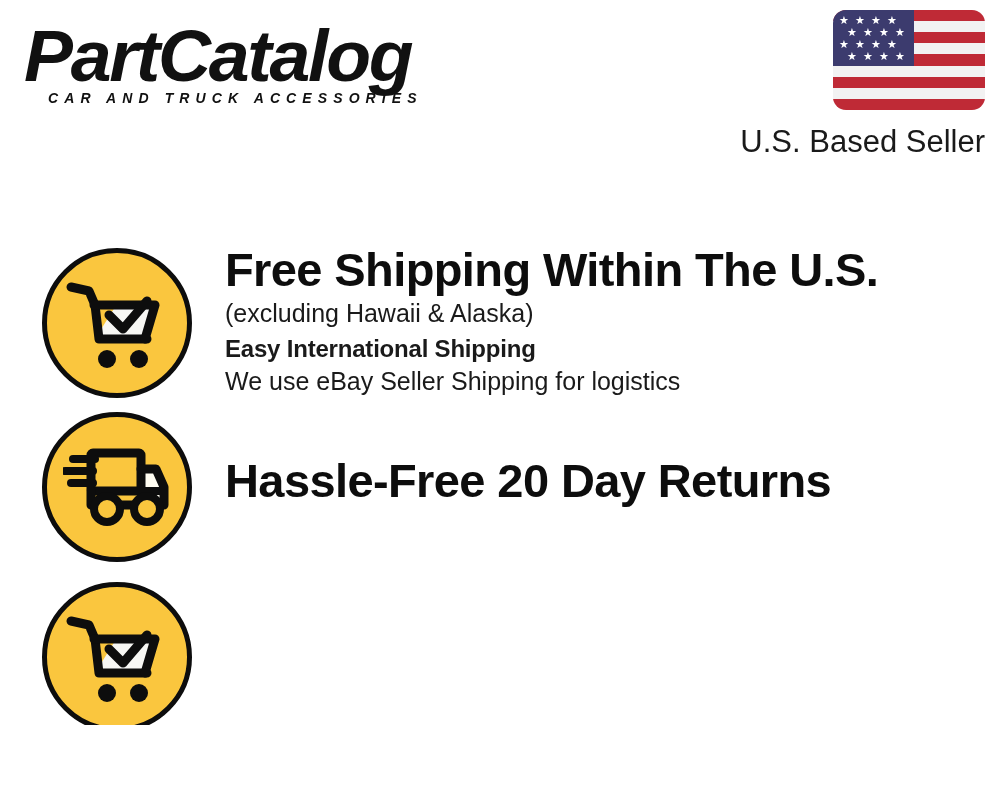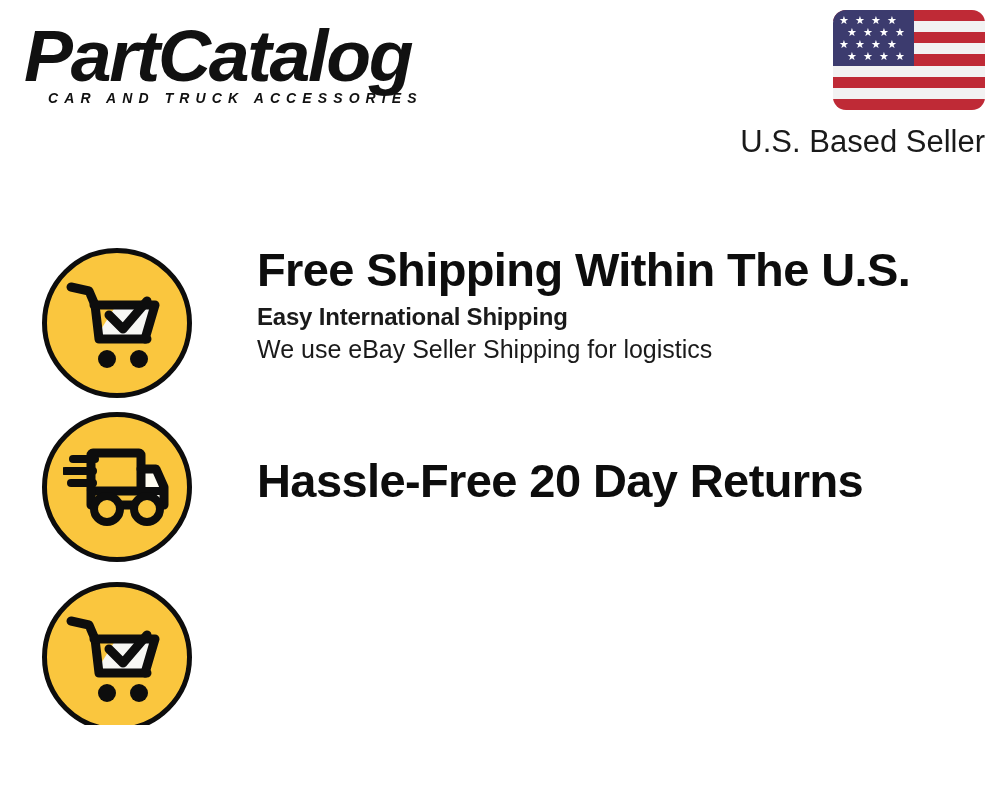--- a/index.html
+++ b/index.html
@@ -117,21 +117,20 @@
   .features {
     position: absolute;
     left: 0;
     top: 240px;
     width: 1000px;
   }
   .feature-row {
     position: relative;
     display: flex;
     align-items: flex-start;
-    gap: 32px;
   }
   .feature-row.row-1 { height: 172px; }
   .feature-row.row-2 { height: 170px; }
   .feature-row.row-3 { height: 170px; }
 
   .icon-badge {
     position: relative;
     flex: 0 0 auto;
     width: 150px;
     height: 150px;
@@ -242,20 +241,21 @@
           <path d="M50 30 L86 30 L78 62 L30 62 Z" fill="#f7f7f4"></path>
           <path d="M6 10 L24 14 L30 28 L34 62 L82 62" fill="none" stroke="#0d0d0d" stroke-width="9" stroke-linecap="round" stroke-linejoin="round"></path>
           <path d="M29 28 L90 28 L80 62" fill="none" stroke="#0d0d0d" stroke-width="9" stroke-linecap="round" stroke-linejoin="round"></path>
           <path d="M44 38 L58 52 L82 24" fill="none" stroke="#0d0d0d" stroke-width="9" stroke-linecap="round" stroke-linejoin="round"></path>
           <circle cx="42" cy="82" r="9" fill="#0d0d0d"></circle>
           <circle cx="74" cy="82" r="9" fill="#0d0d0d"></circle>
         </svg>
       </div>
       <div class="feature-text">
         <p class="headline">Free Shipping Within The U.S.</p>
+        <p class="subline plain">(excluding Hawaii &amp; Alaska)</p>
         <p class="subline strong">Easy International Shipping</p>
         <p class="subline plain">We use eBay Seller Shipping for logistics</p>
       </div>
     </div>
 
     <div class="feature-row row-2">
       <div class="icon-badge">
         <svg width="108" height="84" viewBox="0 0 108 84" aria-hidden="true">
           <path d="M76 24 L92 24 L100 42 L100 56 L76 56 Z" fill="#fffdf2"></path>
           <rect x="28" y="8" width="50" height="38" rx="2" fill="none" stroke="#0d0d0d" stroke-width="9"></rect>

